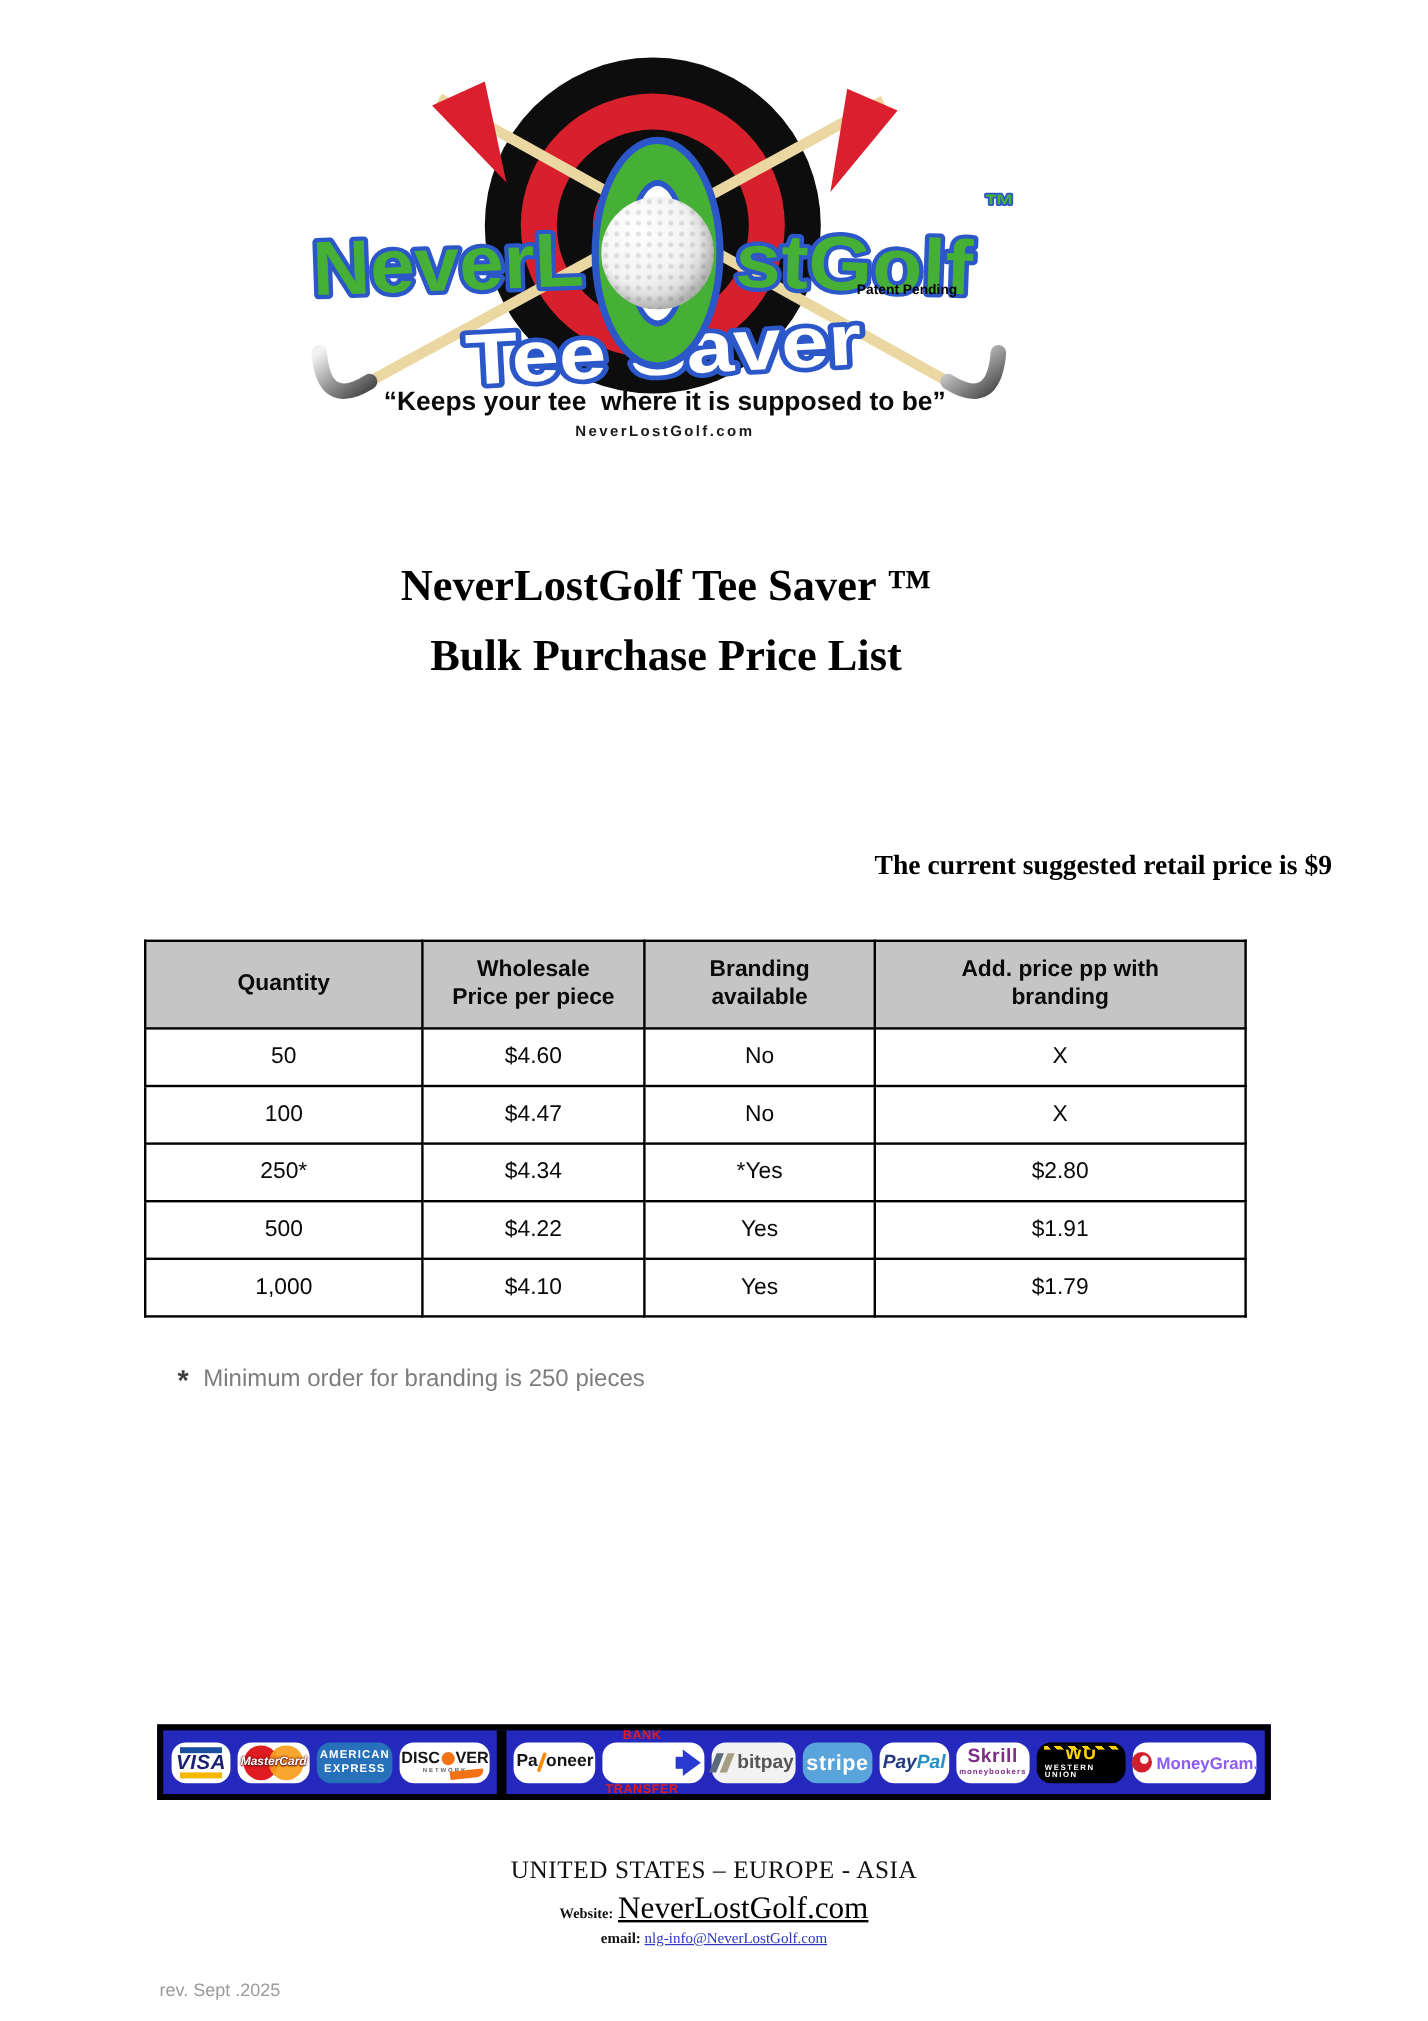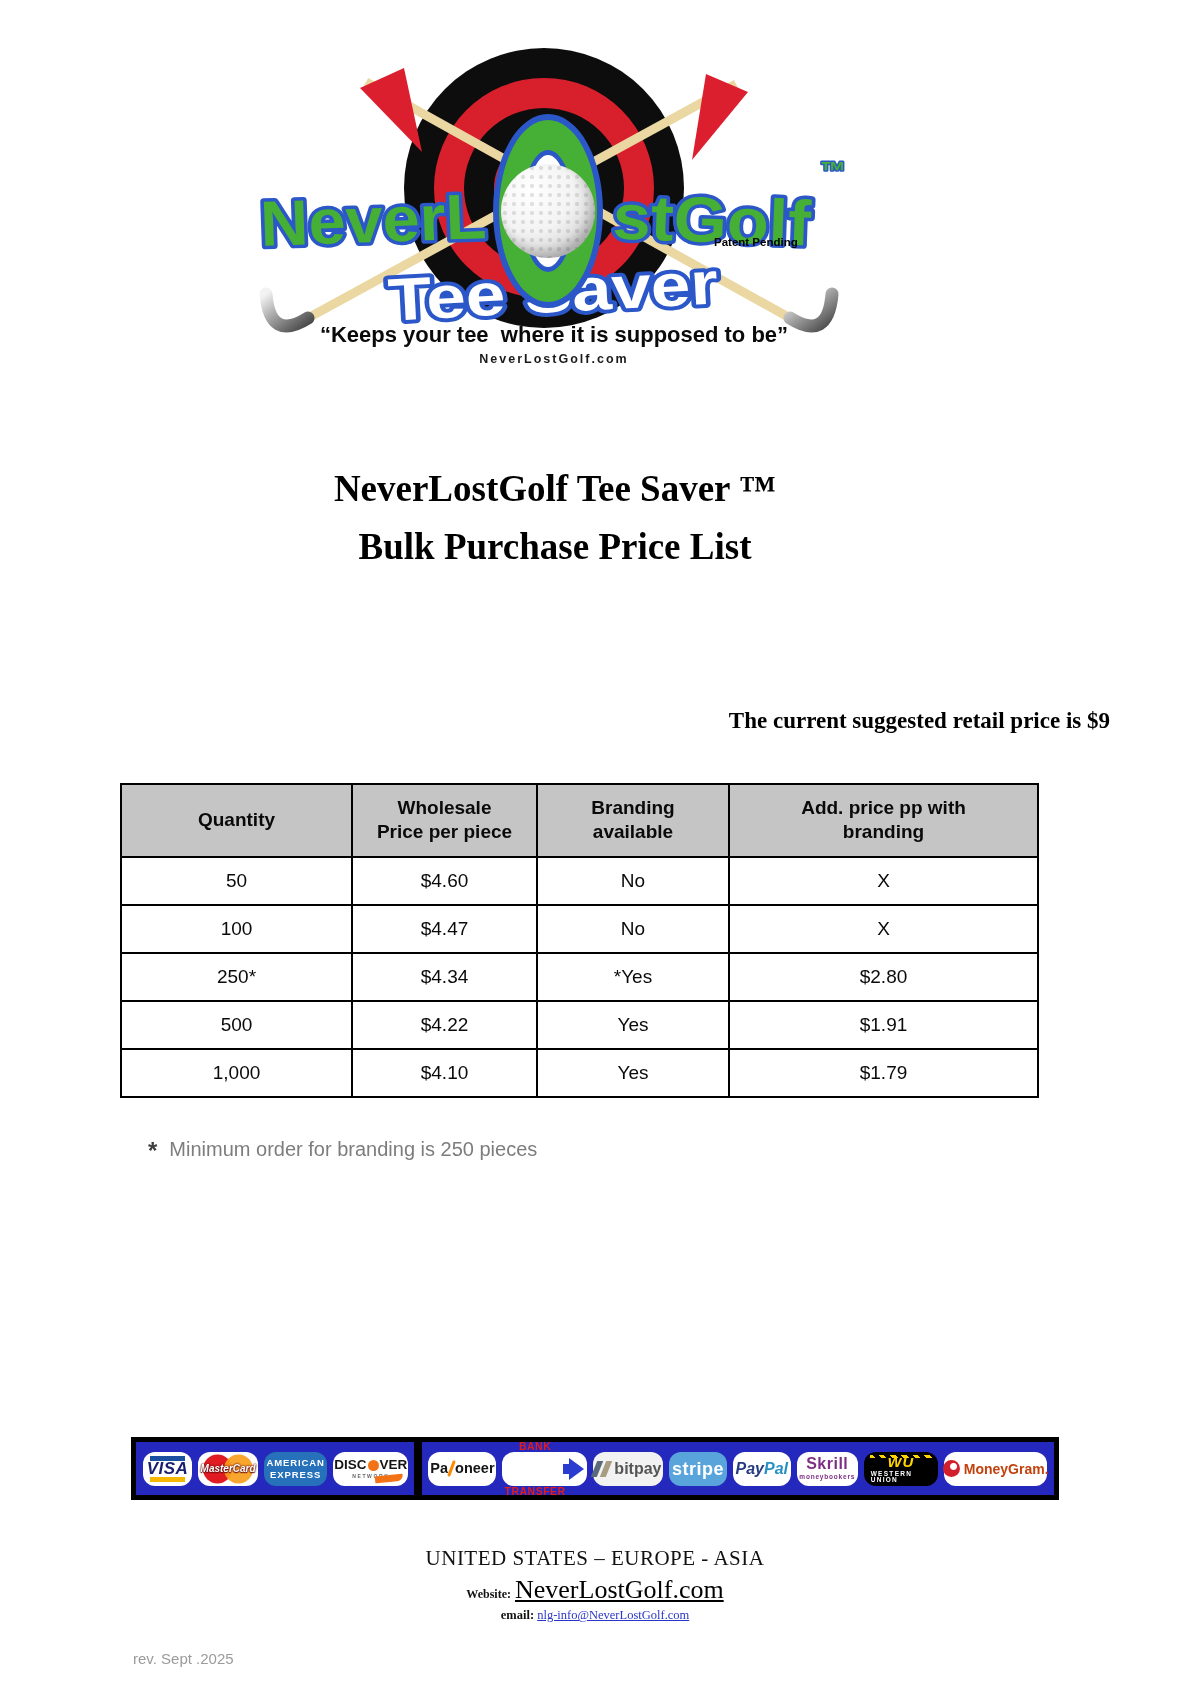--- a/index.html
+++ b/index.html
@@ -99,28 +99,28 @@
   .tile.stripe{background:#5aa4dc;}
   .tile.stripe .l1{color:#fff;font-weight:800;font-size:18px;letter-spacing:.5px;}
 
   .tile.paypal .l1{font-style:italic;font-weight:800;font-size:16px;color:#253b80;}
   .tile.paypal .l2{font-style:italic;font-weight:800;font-size:16px;color:#2790c3;}
 
   .tile.skrill .l1{font-weight:800;font-size:16px;color:#7d2f86;letter-spacing:.5px;text-align:right;}
   .tile.skrill .sub{font-size:6.5px;font-weight:700;color:#7d2f86;letter-spacing:.8px;margin-top:2px;}
 
   .tile.westernunion{background:#000;}
-  .tile.westernunion .l1{color:#ffd400;font-weight:800;font-size:15px;font-style:italic;letter-spacing:1px;}
+  .tile.westernunion .l1{color:#ffd400;font-weight:800;font-size:15px;letter-spacing:1px;}
   .tile.westernunion .sub{color:#fff;font-weight:800;font-size:6.5px;letter-spacing:1.3px;margin-top:2px;}
   .tile.westernunion::before{content:"";position:absolute;top:3px;left:6px;right:6px;height:3px;
         background:repeating-linear-gradient(45deg,#ffd400 0 4px,#000 4px 8px);}
 
   .tile.moneygram .icon{width:17px;height:17px;border-radius:50%;margin-right:4px;flex:none;
         background:radial-gradient(circle at 62% 38%, #fff 0 3px, #d21f2c 4px);}
-  .tile.moneygram .l1{font-weight:800;font-size:14px;color:#c2410c;}
+  .tile.moneygram .l1{font-weight:800;font-size:14px;color:#8b5cf6;}
 
   
   .footer{position:absolute;left:40px;top:1546px;width:1110px;text-align:center;color:#111;
           font-family:"Liberation Serif",serif;}
   .regions{font-size:21px;letter-spacing:.5px;}
   .addr{font-size:13.5px;margin-top:10px;line-height:1.6;}
   .addr .lbl{font-weight:700;}
   .webline{margin-top:4px;}
   .webline .lbl{font-weight:700;font-size:12px;}
   .weblink{font-size:26px;color:#000;text-decoration:underline;}

